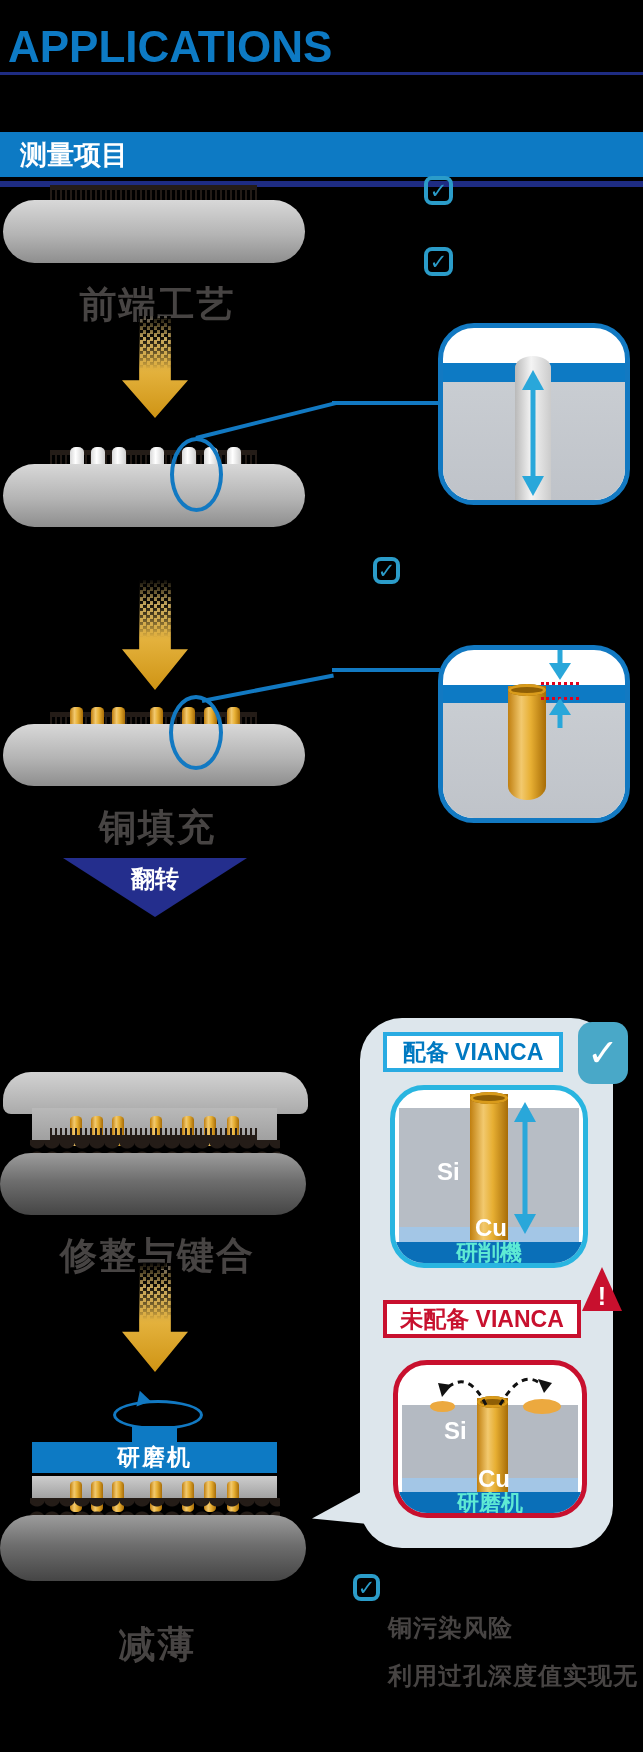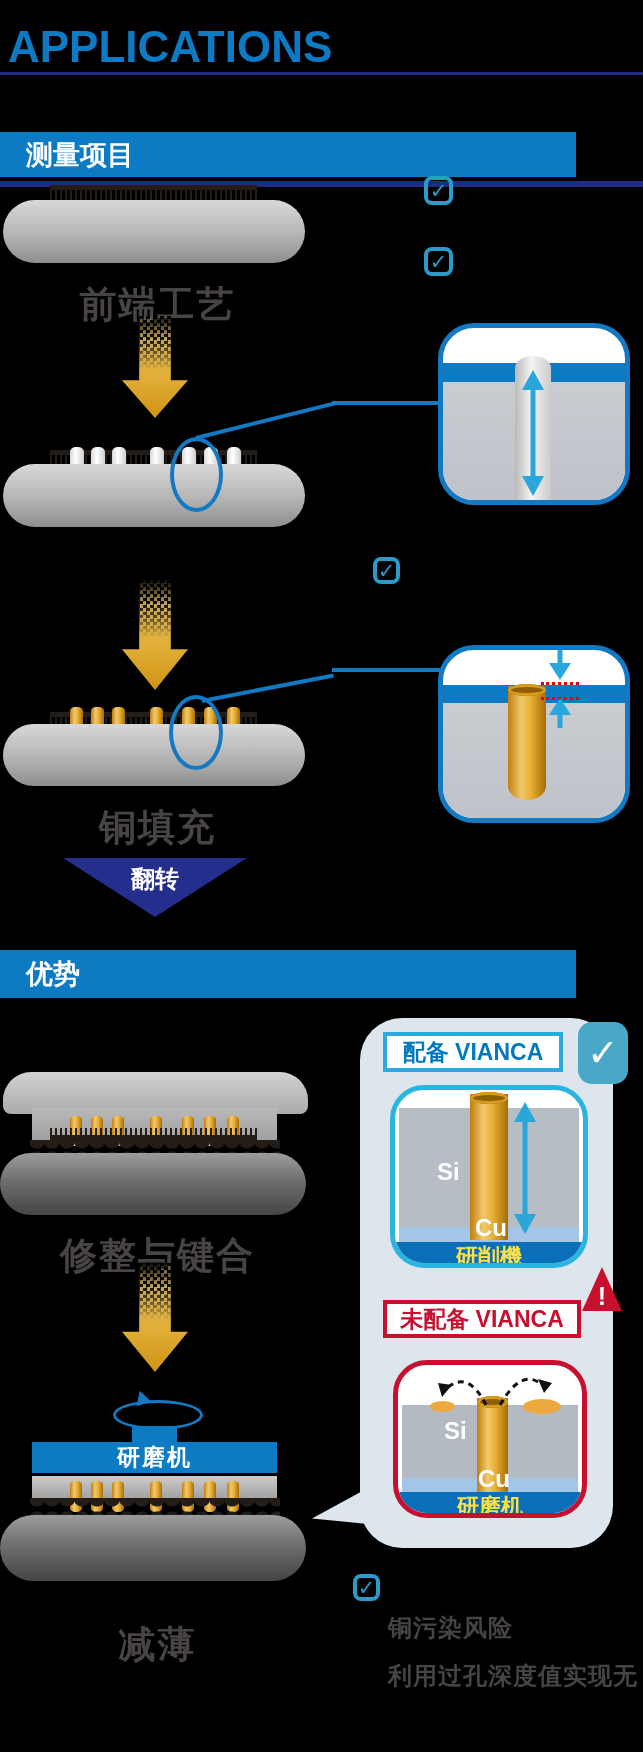--- a/index.html
+++ b/index.html
@@ -2,22 +2,22 @@
 <html><head>
 <meta charset="utf-8">
 <style>
   html,body{margin:0;padding:0;background:#000;}
   #page{position:relative;width:643px;height:1752px;background:#000;overflow:hidden;
         font-family:"Liberation Sans","DejaVu Sans",sans-serif;}
   .abs{position:absolute;}
   
   .title{position:absolute;left:8px;top:22px;font-size:44px;font-weight:800;color:#0d7ac4;letter-spacing:0px;}
   .rule{position:absolute;left:0;width:643px;background:#1e2c83;}
-  .section-bar{position:absolute;left:0;width:576px;background:#0d7ac4;color:#fff;font-weight:bold;
-               font-size:27px;display:flex;align-items:center;padding-left:26px;box-sizing:border-box;}
+  .section-bar{position:absolute;left:0;width:643px;background:#0d7ac4;color:#fff;font-weight:bold;
+               font-size:27px;display:flex;align-items:center;padding-left:20px;box-sizing:border-box;}
   
   .wafer{position:absolute;border-radius:32px;background:linear-gradient(180deg,#d8d8d8 0%,#b4b4b4 55%,#8e8e8e 100%);}
   .wafer.dark{background:linear-gradient(180deg,#9c9c9c 0%,#6e6e6e 45%,#454545 100%);}
   .comb{position:absolute;background-image:linear-gradient(#241c17,#241c17),
         repeating-linear-gradient(90deg,#241c17 0 2px,transparent 2px 5px);
         background-size:100% 5px,100% 100%;background-repeat:no-repeat,repeat;background-position:top left,0 0;}
   .comb.flip{background-position:bottom left,0 0;}
   .zig{position:absolute;background-image:radial-gradient(circle at 7px 0px,#241c17 8px,transparent 9px);
        background-size:15px 100%;background-repeat:repeat-x;}
   .zig.up{background-image:radial-gradient(circle at 7px 14px,#241c17 8px,transparent 9px);}
@@ -63,22 +63,22 @@
   .vianca-box.red{border-color:#c8102e;color:#c8102e;}
   .badge{position:absolute;background:#49a8c8;border-radius:14px;color:#fff;display:flex;align-items:center;
          justify-content:center;font-size:38px;font-weight:bold;}
   .warn-tri{position:absolute;clip-path:polygon(50% 0,100% 100%,0 100%);background:#c8102e;color:#fff;
             font-size:25px;font-weight:bold;text-align:center;display:flex;align-items:flex-end;justify-content:center;}
   .ill-box{position:absolute;border-radius:34px;background:#fff;overflow:hidden;box-sizing:content-box;}
   .ill-box.cyanb{border:5px solid #29b5e0;}
   .ill-box.redb{border:5px solid #c8102e;}
   .si-area{position:absolute;left:4px;right:4px;background:#b7bdc5;}
   .lite-band{position:absolute;left:4px;right:4px;background:#a3c6e6;}
-  .dark-band{position:absolute;left:0;right:0;background:#0a6fb8;color:#fde047;font-size:22px;font-weight:bold;
-             display:flex;justify-content:center;border-radius:0 0 28px 28px;}
+  .dark-band{position:absolute;left:0;right:0;background:#0a6fb8;color:#5eead4;font-size:22px;font-weight:bold;
+             display:flex;align-items:center;justify-content:center;border-radius:0 0 28px 28px;}
   .white-lbl{position:absolute;color:#fff;font-size:24px;font-weight:600;}
   .splat{position:absolute;border-radius:50%;background:#eca93f;}
   
   .rot-ellipse{position:absolute;border:3px solid #1279c2;border-radius:50%;}
   .rot-head{position:absolute;width:0;height:0;border-left:13px solid #1279c2;border-top:8px solid transparent;
             border-bottom:8px solid transparent;transform:rotate(12deg);}
   .blue-block{position:absolute;background:#0d7ac4;}
   .plate{position:absolute;background:#0d7ac4;color:#fff;font-size:23px;font-weight:bold;letter-spacing:2px;
          display:flex;align-items:center;justify-content:center;}
   .gray-layer{position:absolute;background:linear-gradient(180deg,#cdcdcd,#9c9c9c);}
@@ -169,23 +169,20 @@
     <svg class="abs" style="left:105px;top:48px;" width="24" height="30" viewBox="0 0 24 30">
       <polygon class="cyan" points="12,0 23,17 1,17"></polygon>
         <rect class="cyan" x="9.5" y="15" width="5" height="15"></rect>
     </svg>
   </div>
 
   <div class="flip-tri" style="left:63px;top:858px;width:184px;height:59px;">
     <span style="display:inline-block;margin-top:5px;">翻转</span>
   </div>
 
-  <div class="section-bar" style="top:950px;height:48px;">
-    <span>优势</span>
-  </div>
 
   <div class="abs" style="left:3px;top:1072px;width:305px;height:42px;border-radius:28px 28px 8px 8px;
        background:linear-gradient(180deg,#d2d2d2,#aaaaaa);"></div>
   <div class="abs" style="left:32px;top:1108px;width:245px;height:32px;
        background:linear-gradient(180deg,#b9b9b9,#a0a0a0);"></div>
   <div id="row-hang" class="prow">
       <div class="copper-pillar" style="left: 70px; top: 1116px; width: 12px; height: 30px;"></div>
       <div class="copper-pillar" style="left: 91px; top: 1116px; width: 12px; height: 30px;"></div>
       <div class="copper-pillar" style="left: 112px; top: 1116px; width: 12px; height: 30px;"></div>
       <div class="copper-pillar" style="left: 150px; top: 1116px; width: 12px; height: 30px;"></div>

